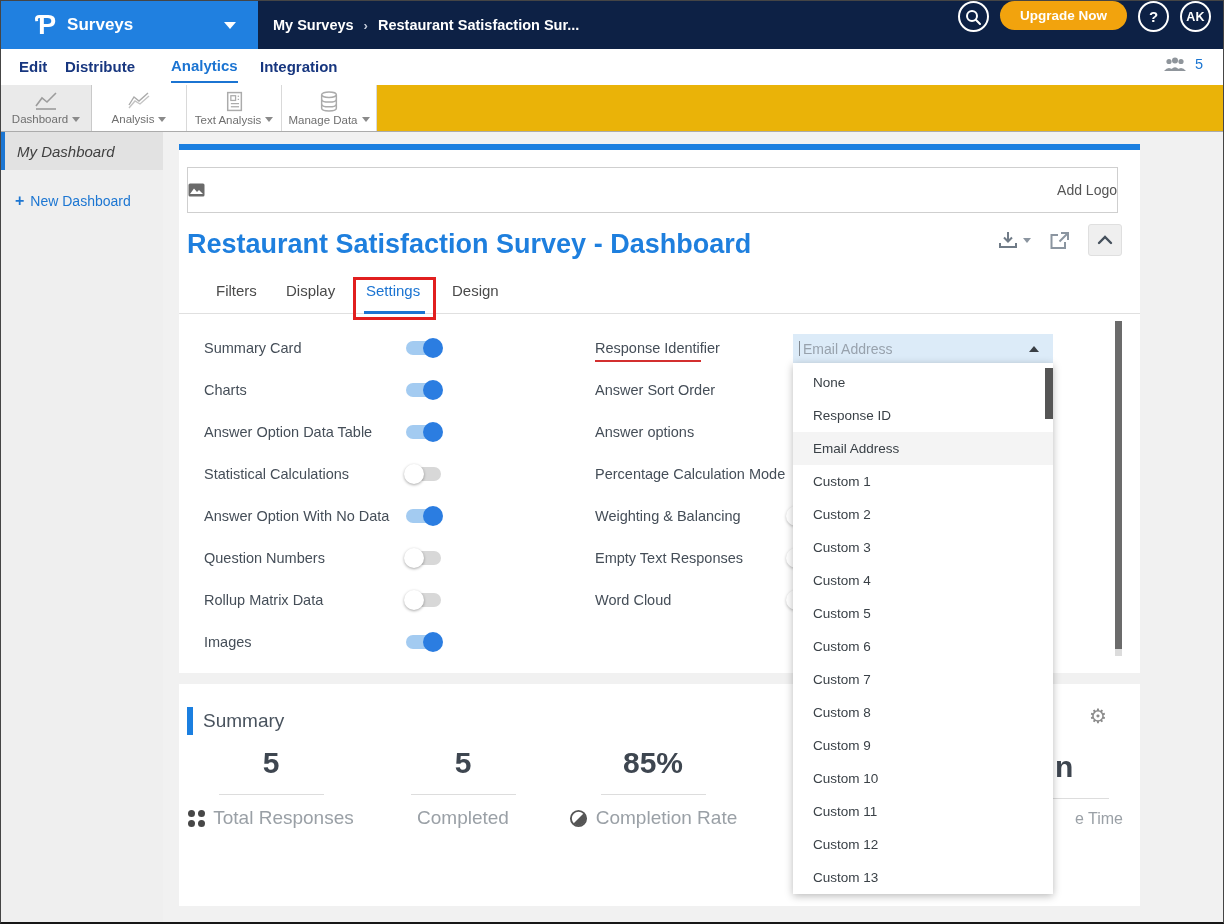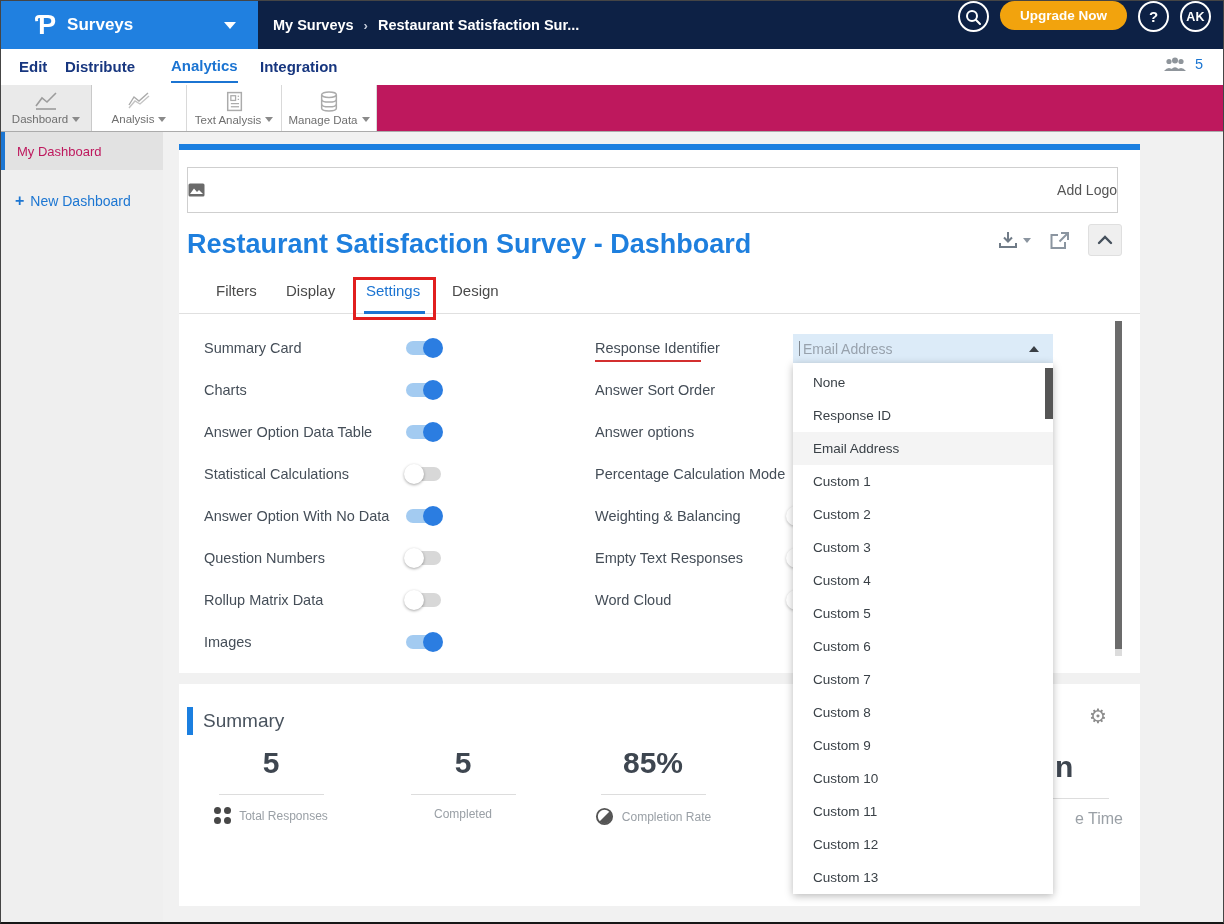--- a/index.html
+++ b/index.html
@@ -28,32 +28,32 @@
 
   
   .subnav{ position:absolute; left:0; top:48px; width:1224px; height:36px; background:#fff; }
   .subnav .item{ position:absolute; top:0; height:34px; display:flex; align-items:center;
     color:#17367F; font-size:15px; font-weight:600; cursor:pointer; }
   .subnav .item.active{ color:#1B74D2; border-bottom:2px solid #1B74D2; }
   .collab{ position:absolute; right:22px; top:7px; display:flex; align-items:center; gap:8px; cursor:pointer; }
   .collab .cnt{ color:#1C76D2; font-size:14.5px; }
 
   
-  .toolbar{ position:absolute; left:0; top:84px; width:1224px; height:47px; background:#be185d;
+  .toolbar{ position:absolute; left:0; top:84px; width:1224px; height:47px; background:#eab308;
     border-bottom:1px solid #ABABAB; display:flex; }
   .tool{ width:95px; height:46px; border-right:1px solid #D9D9D9; display:flex; flex-direction:column;
     align-items:center; justify-content:center; gap:2px; cursor:pointer; background:#fff; }
   .tool:first-child{ width:91px; background:#EAEAEA; border-right:1px solid #C9C9C9; }
   .tool .tlabel{ font-size:11.5px; color:#6F6F6F; display:flex; align-items:center; gap:4px; white-space:nowrap; }
   .tool .tcaret{ width:0; height:0; border-left:4px solid transparent; border-right:4px solid transparent; border-top:5px solid #8A8A8A; }
 
   
   .sidebar{ position:absolute; left:0; top:131px; width:162px; height:792px; background:#EFEFEF; }
   .side-active{ height:38px; background:#E2E2E2; border-left:4px solid #1C76D2; display:flex;
-    align-items:center; padding-left:12px; color:#be185d; font-size:13px; cursor:pointer; }
+    align-items:center; padding-left:12px; color:#404040; font-size:15px; cursor:pointer;font-style:italic; }
   .side-new{ margin:22px 0 0 14px; color:#1C76D2; font-size:14px; cursor:pointer; display:flex; align-items:center; gap:6px; }
   .side-new .plus{ font-size:16px; font-weight:700; }
 
   
   .card1{ position:absolute; left:178px; top:143px; width:961px; height:529px; background:#fff; z-index:1; }
   .bluebar{ position:absolute; left:0; top:0; width:961px; height:6px; background:#1B7FE0; }
   .addlogo{ position:absolute; left:8px; top:23px; width:931px; height:46px; border:1px solid #CFCFCF;
     display:flex; align-items:center; justify-content:space-between; gap:8px; color:#555; font-size:14px; cursor:pointer; background:#fff; }
   .pagetitle{ position:absolute; left:8px; top:85px; font-size:27px; font-weight:600; color:#1E7FDE; }
   .actions{ position:absolute; right:18px; top:80px; display:flex; align-items:center; gap:18px; }
@@ -87,21 +87,21 @@
   .panel-scrollbar .tail{ position:absolute; top:328px; width:7px; height:7px; background:#DCDCDC; }
 
   
   .card2{ position:absolute; left:178px; top:683px; width:961px; height:222px; background:#fff; z-index:1; }
   .accent{ position:absolute; left:8px; top:23px; width:6px; height:28px; background:#1B7FE0; }
   .sum-title{ position:absolute; left:24px; top:26px; font-size:19px; color:#49535E; }
   .gear{ position:absolute; left:910px; top:22px; font-size:20px; color:#8C8C8C; cursor:pointer; line-height:1; }
   .stat{ position:absolute; top:62px; width:170px; text-align:center; }
   .stat .val{ font-size:30px; font-weight:700; color:#3E4650; }
   .stat .dv{ margin:14px auto 0; width:105px; height:1px; background:#DDD; }
-  .stat .lbl{ margin-top:12px; font-size:12px; color:#9AA0A6; display:flex; align-items:center; justify-content:center; gap:8px; }
+  .stat .lbl{ margin-top:12px; font-size:19px; color:#9AA0A6; display:flex; align-items:center; justify-content:center; gap:8px; }
   .dots-grid{ display:grid; grid-template-columns:7px 7px; gap:3px; }
   .dots-grid i{ width:7px; height:7px; border-radius:50%; background:#474747; }
   .frag-val{ position:absolute; left:876px; top:66px; font-size:30px; font-weight:700; color:#3E4650; }
   .frag-dv{ position:absolute; left:872px; top:114px; width:58px; height:1px; background:#DDD; }
   .frag-lbl{ position:absolute; left:896px; top:126px; font-size:16px; color:#9AA0A6; }
 
   
   .dd{ position:absolute; left:792px; top:333px; width:260px; z-index:10; }
   .dd-select{ position:relative; height:29px; background:#DCEBF8; display:flex; align-items:center;
     padding-left:6px; cursor:pointer; }

